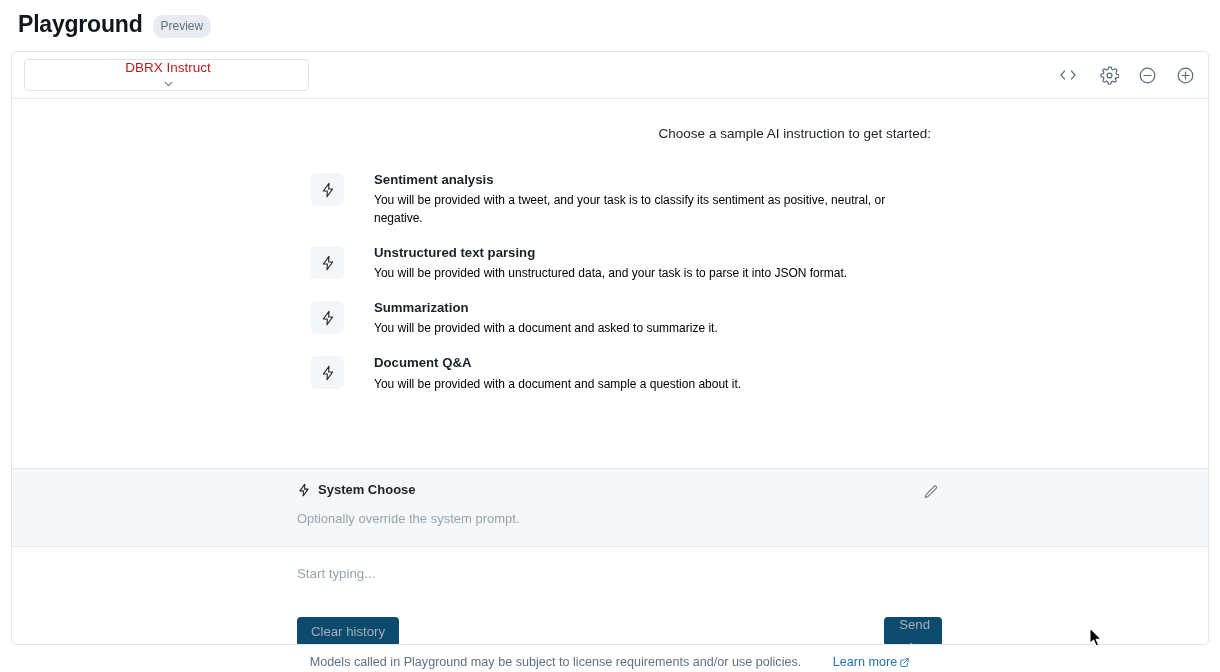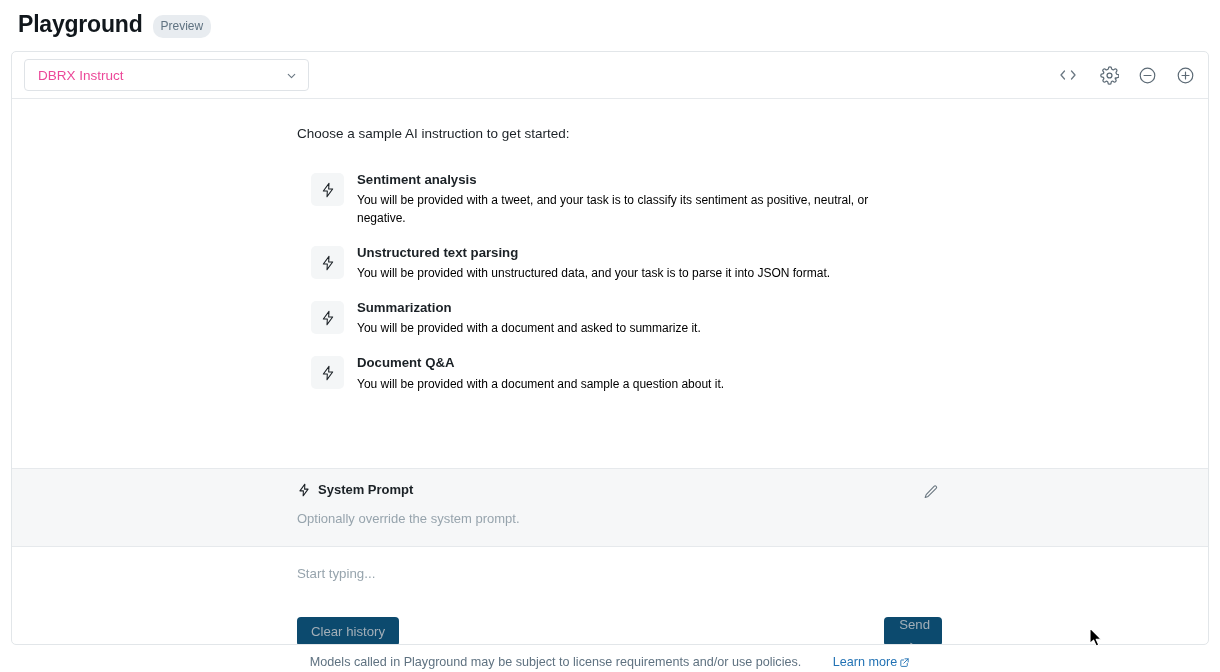--- a/index.html
+++ b/index.html
@@ -69,22 +69,23 @@
   .model-select {
     width: 285px;
     height: 32px;
     border: 1px solid #dfe3e7;
     border-radius: 4px;
     background: #fff;
     display: flex;
     align-items: center;
     padding: 0 10px 0 13px;
     font-size: 13.5px;
-    color: #ec4899;
+    color: #b91c1c;
     cursor: pointer;
+    flex-direction: column;
   }
   .model-select .label { flex: 1; }
   .toolbar-spacer { flex: 1; }
   .toolbar-icons {
     display: flex;
     align-items: center;
     gap: 18px;
     color: #64727d;
   }
   .ticon {
@@ -102,40 +103,41 @@
   }
   .inner-col {
     width: 645px;
     margin-left: 274px;
   }
   .choose-line {
     font-size: 13.5px;
     color: #1c2227;
     margin-bottom: 26px;
     margin-left: 11px;
+    text-align: right;
   }
   .sample-item {
     display: flex;
     align-items: flex-start;
     gap: 13px;
     margin-left: 25px;
     margin-bottom: 11px;
     cursor: pointer;
     padding: 2px 4px 2px 0;
     border-radius: 5px;
   }
   .bolt-box {
     flex: 0 0 auto;
     width: 33px; height: 33px;
     background: #f4f6f7;
     border-radius: 5px;
     display: flex; align-items: center; justify-content: center;
     margin-top: 4px;
   }
-  .sample-text { padding-top: 1px; }
+  .sample-text { padding-top: 1px; margin-left: 17px; }
   .sample-title {
     font-size: 13.2px;
     font-weight: 700;
     color: #1b2126;
     line-height: 1.45;
     margin-bottom: 2px;
   }
   .sample-desc {
     font-size: 12px;
     color: #000000;
@@ -351,21 +353,21 @@
     </div>
 
     <div class="sys-strip">
       <div class="sys-inner">
         <div class="sys-head">
           <span>
             <svg width="14" height="14" viewBox="0 0 24 24" fill="none" stroke="#1b2126" stroke-width="1.8" stroke-linejoin="round" stroke-linecap="round">
                 <path d="M13.5 2 L5 13.5 h6 L10.5 22 L19 10.5 h-6 z"></path>
               </svg>
           </span>
-          <span>System Prompt</span>
+          <span>System Choose</span>
         </div>
         <div class="sys-sub">Optionally override the system prompt.</div>
         <div class="pencil-btn">
           <svg width="17" height="17" viewBox="0 0 24 24" fill="none" stroke="#68757f" stroke-width="1.5" stroke-linecap="round" stroke-linejoin="round">
             <path d="M17 3.2a2.1 2.1 0 0 1 3 3L8.6 17.6 4.5 19l1.4-4.1z"></path>
           </svg>
         </div>
       </div>
     </div>
 

